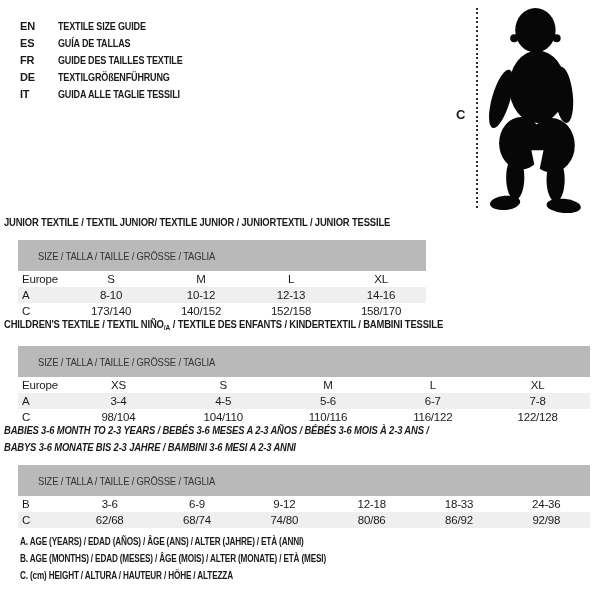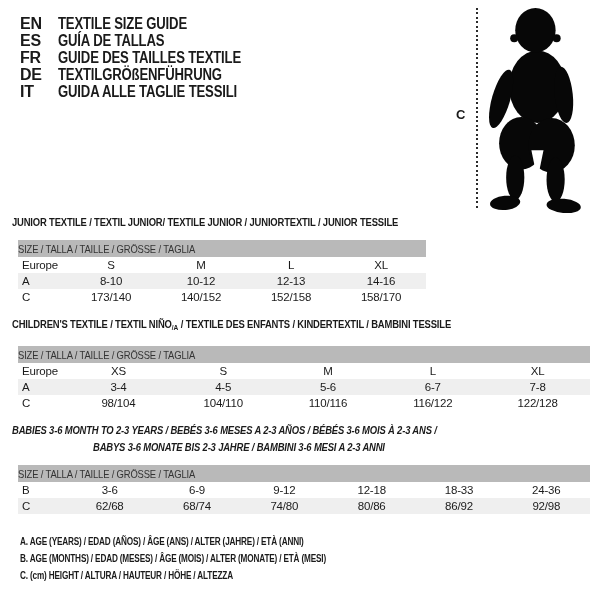--- a/index.html
+++ b/index.html
@@ -5,45 +5,45 @@
   html,body{margin:0;padding:0;}
   body{
     width:600px;height:600px;position:relative;background:#ffffff;
     font-family:"Liberation Sans",sans-serif;color:#1a1a1a;overflow:hidden;
     letter-spacing:-0.2px;
   }
   .cond{display:inline-block;transform:scaleX(0.82);transform-origin:0 50%;white-space:nowrap;}
 
   
   .lang-list{position:absolute;left:20px;top:15px;}
-  .lang-row{height:17px;display:flex;align-items:flex-start;font-weight:700;font-size:16px;}
+  .lang-row{height:17px;display:flex;align-items:flex-end;font-weight:700;font-size:11px;}
   .lang-code{width:38px;flex:0 0 38px;}
   .lang-title{white-space:nowrap;}
 
   
   .measure-line{
     position:absolute;left:476px;top:8px;width:2px;height:202px;
     background:repeating-linear-gradient(to bottom,#2b2b2b 0 2px,transparent 2px 4.5px);
   }
   .measure-label{position:absolute;left:456px;top:107px;font-weight:700;font-size:13px;}
   .baby{position:absolute;left:487px;top:6px;width:113px;height:212px;}
 
   
-  .tbl-title{position:absolute;left:12px;font-weight:700;font-size:11.5px;white-space:nowrap;text-align:center;}
+  .tbl-title{position:absolute;left:4px;font-weight:700;font-size:11.5px;white-space:nowrap;}
   #title-junior{top:216px;}
   #title-children{top:318px;}
   #title-babies{top:422px;line-height:17px;font-style:italic;}
   .sub{font-size:8px;vertical-align:-2px;letter-spacing:0;}
 
   .tbl{position:absolute;left:18px;}
   #tbl-junior{top:240px;width:408px;}
   #tbl-children{top:346px;width:572px;}
   #tbl-babies{top:465px;width:572px;}
 
-  .size-bar{height:17px;background:#b9b9b9;display:flex;align-items:center;padding-left:0;
+  .size-bar{height:31px;background:#b9b9b9;display:flex;align-items:center;padding-left:20px;
             font-size:11.5px;color:#333333;}
   .trow{display:flex;height:16px;align-items:center;font-size:11.5px;}
   .trow.shaded{background:#efefef;}
   .tlabel{flex:0 0 48px;width:48px;padding-left:4px;box-sizing:border-box;}
   .tcell{flex:1 1 0;text-align:center;white-space:nowrap;}
 
   
   .footnotes{position:absolute;left:20px;top:536px;}
   .footnote{height:17px;font-weight:700;font-size:10px;white-space:nowrap;}
 </style>

